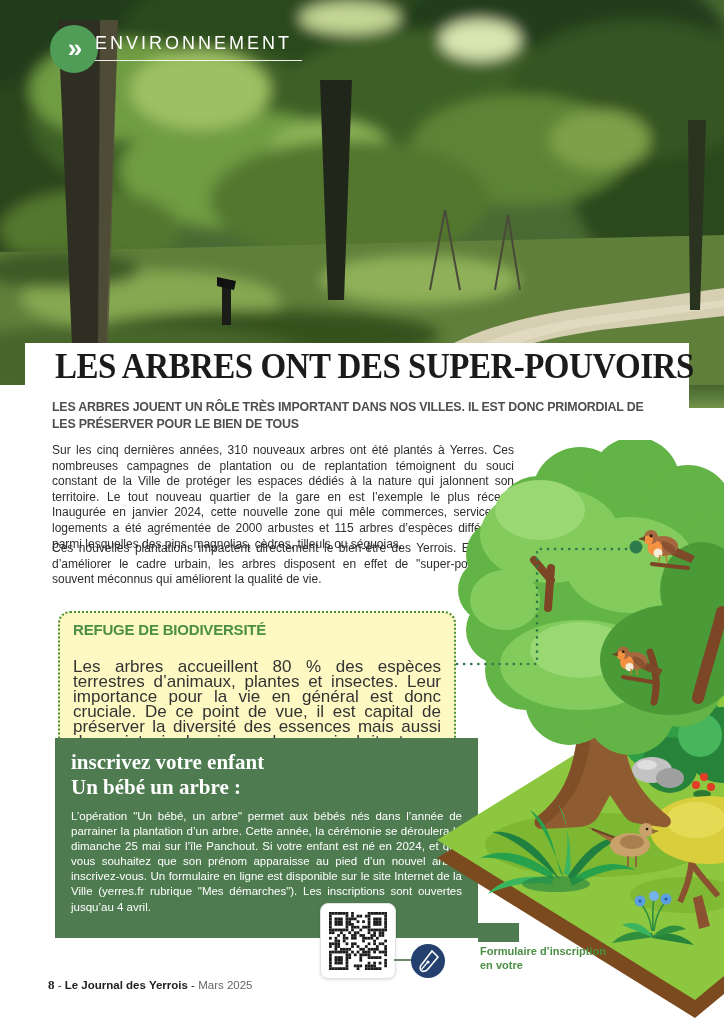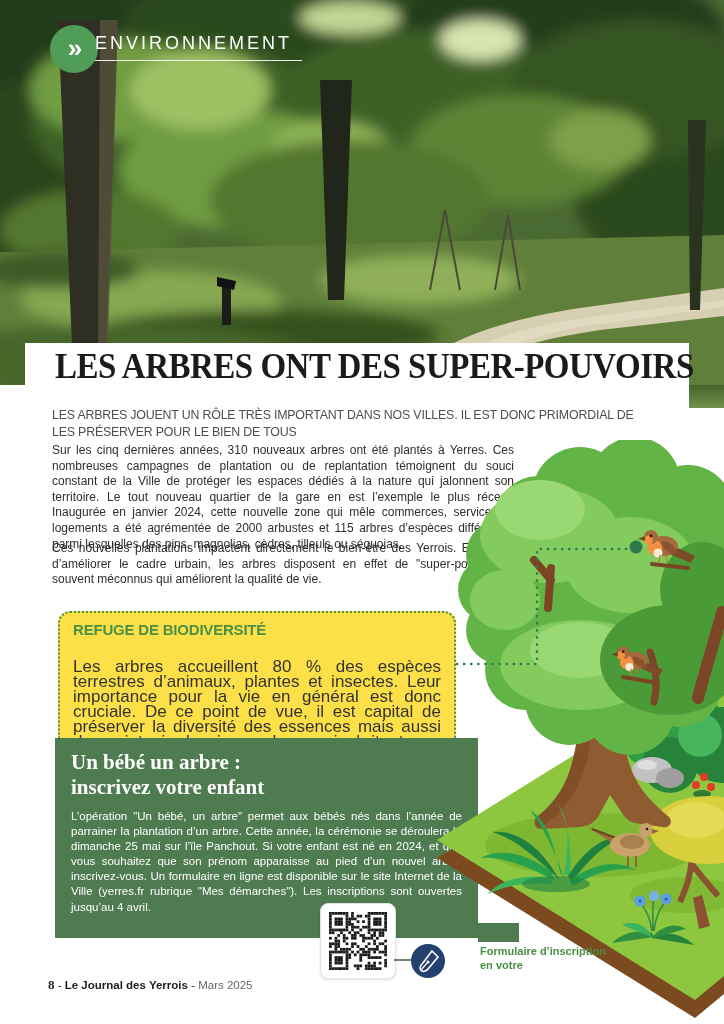--- a/index.html
+++ b/index.html
@@ -16,29 +16,29 @@
 
   
   .photo{left:0;top:0;width:724px;height:385px;}
   .white-box{left:25px;top:343px;width:664px;height:42px;background:#fff;}
   .right-patch{left:689px;top:385px;width:35px;height:23px;
         background:linear-gradient(180deg,#47652f,#5d7f3e 60%,#74934a);}
 
   .headline{left:55px;top:346px;width:640px;font-family:"Liberation Serif",serif;
         font-weight:700;font-size:33px;line-height:38px;color:#1b1b19;letter-spacing:-.5px;
         transform:scaleY(1.06);transform-origin:left top;white-space:nowrap;}
-  .standfirst{left:52px;top:399px;width:630px;color:#4e4e4e;font-weight:400;
-        font-size:12.4px;line-height:16.5px;letter-spacing:-.2px;margin-top:8px;}
+  .standfirst{left:52px;top:399px;width:630px;color:#4e4e4e;font-weight:700;
+        font-size:12.4px;line-height:16.5px;letter-spacing:-.2px;}
   .body-par{color:#2e2e2e;font-size:12px;line-height:15.6px;text-align:justify;}
   .p1{left:52px;top:443px;width:462px;}
   .p2{left:52px;top:541px;width:452px;}
 
   
   .bio-box{left:58px;top:611px;width:368px;border:2px dotted #4a8f43;border-radius:12px;
-        padding:8px 13px 9px 13px;background:#fde047;}
+        padding:8px 13px 9px 13px;background:#fef9c3;}
   .bio-title{color:#4a8f43;font-size:15px;font-weight:700;letter-spacing:-.2px;}
   .bio-text{margin-top:21px;color:#333;font-size:17px;line-height:15px;text-align:justify;}
 
   
   .green-box{left:55px;top:738px;width:423px;height:200px;background:#4e7b50;
         padding:12px 16px;box-sizing:border-box;color:#fff;}
   .green-title{font-family:"Liberation Serif",serif;font-weight:700;font-size:21px;line-height:25px;}
   .green-text{margin-top:9px;font-size:11.5px;line-height:15.1px;text-align:justify;}
   .green-info{margin-top:25px;font-size:12px;font-weight:700;}
   .green-tab{left:478px;top:923px;width:41px;height:19px;background:#4e7b50;}
@@ -129,22 +129,22 @@
   <div class="abs body-par p1">Sur les cinq dernières années, 310 nouveaux arbres ont été plantés à Yerres. Ces nombreuses campagnes de plantation ou de replantation témoignent du souci constant de la Ville de protéger les espaces dédiés à la nature qui jalonnent son territoire. Le tout nouveau quartier de la gare en est l’exemple le plus récent. Inaugurée en janvier 2024, cette nouvelle zone qui mêle commerces, services et logements a été agrémentée de 2000 arbustes et 115 arbres d’espèces différentes parmi lesquelles des pins, magnolias, cèdres, tilleuls ou séquoias.</div>
   <div class="abs body-par p2">Ces nouvelles plantations impactent directement le bien-être des Yerrois. En plus d’améliorer le cadre urbain, les arbres disposent en effet de "super-pouvoirs" souvent méconnus qui améliorent la qualité de vie.</div>
 
   <div class="abs bio-box">
     <div class="bio-title">REFUGE DE BIODIVERSITÉ</div>
     <div class="bio-text">Les arbres accueillent 80 % des espèces terrestres d’animaux, plantes et insectes. Leur importance pour la vie en général est donc cruciale. De ce point de vue, il est capital de préserver la diversité des essences mais aussi de maintenir de vieux arbres qui abritent une biodiversité spécifique.</div>
   </div>
 
   <div class="abs green-box">
     <div class="green-title">
+      <div>inscrivez votre enfant</div>
       <div>Un bébé un arbre :</div>
-      <div>inscrivez votre enfant</div>
     </div>
     <div class="green-text">L’opération "Un bébé, un arbre" permet aux bébés nés dans l’année de parrainer la plantation d’un arbre. Cette année, la cérémonie se déroulera le dimanche 25 mai sur l’île Panchout. Si votre enfant est né en 2024, et que vous souhaitez que son prénom apparaisse au pied d’un nouvel arbre, inscrivez-vous. Un formulaire en ligne est disponible sur le site Internet de la Ville (yerres.fr rubrique "Mes démarches"). Les inscriptions sont ouvertes jusqu’au 4 avril.</div>
     <div class="green-info">&gt;&gt; Plus d’informations : 01 69 49 76 17</div>
   </div>
   <div class="abs green-tab"></div>
 
   <svg class="abs illu" width="294" height="584" viewBox="0 0 294 584">
     <defs>
       <g id="robin">
         <path d="M6,0 L32,12 L28,19 L4,9 Z" fill="#7c4a28"></path>

